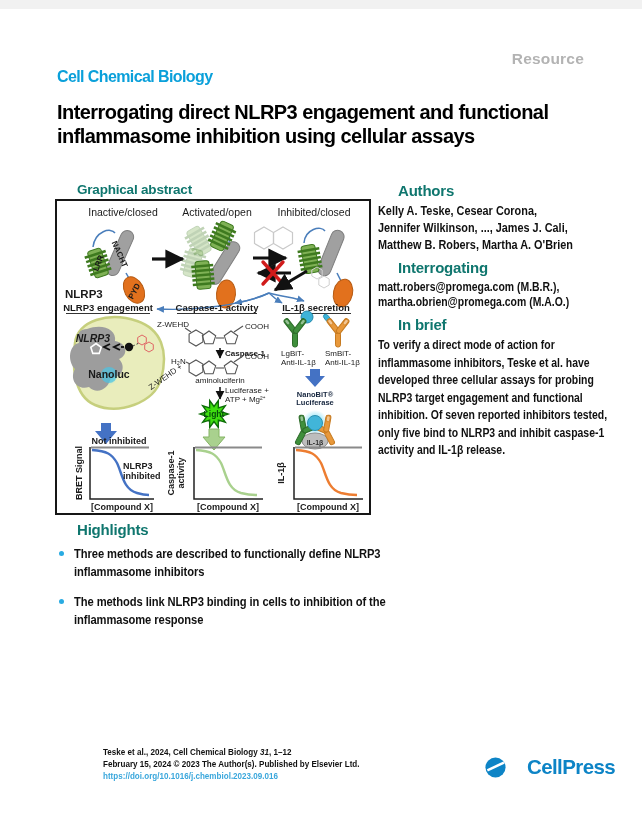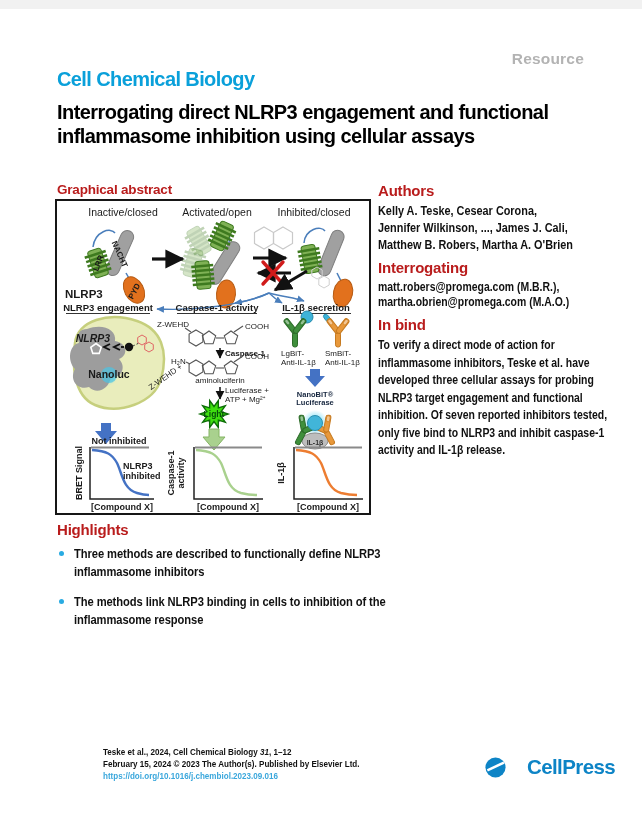--- a/index.html
+++ b/index.html
@@ -1,21 +1,21 @@
 <!DOCTYPE html>
 <html><head>
 <meta charset="utf-8">
 <style>
   html,body{margin:0;padding:0;background:#fff;}
   .page{position:relative;width:642px;height:829px;background:#ffffff;font-family:"Liberation Sans",sans-serif;color:#111;overflow:hidden;}
   .topband{position:absolute;top:0;left:0;width:642px;height:9px;background:#f1f1f1;}
   .resource{position:absolute;top:50px;right:58px;font-size:15.5px;font-weight:bold;color:#b3b3b3;letter-spacing:.2px;}
-  .journal{position:absolute;top:68px;left:57px;font-size:20px;font-weight:bold;color:#0aa0da;letter-spacing:-0.6px;}
+  .journal{position:absolute;top:68px;left:57px;font-size:16px;font-weight:bold;color:#0aa0da;letter-spacing:-0.6px;}
   .title{position:absolute;top:101px;left:57px;width:505px;font-size:20px;line-height:23.5px;font-weight:bold;color:#000;letter-spacing:-0.55px;}
-  .sec-h{position:absolute;font-size:13.5px;font-weight:bold;color:#b91c1c;letter-spacing:-0.2px;}
+  .sec-h{position:absolute;font-size:13.5px;font-weight:bold;color:#0f766e;letter-spacing:-0.2px;margin-left:20px;}
   .sec-h.lg{font-size:15px;}
   .figure-box{position:absolute;top:199px;left:55px;width:316px;height:316px;border:2px solid #161616;box-sizing:border-box;background:#fff;}
   .cond{transform:scaleX(0.87);transform-origin:0 0;}
   .authors-txt{position:absolute;top:203px;left:378px;width:260px;font-size:12.5px;line-height:17px;font-weight:bold;color:#111;}
   .corr-txt{position:absolute;top:280px;left:378px;width:260px;font-size:12px;line-height:14.5px;font-weight:bold;color:#111;}
   .brief-txt{position:absolute;top:337px;left:378px;width:268px;font-size:12px;line-height:17.5px;font-weight:bold;color:#111;}
   .hl-list{position:absolute;top:545px;left:57px;width:460px;}
   .hl-item{display:flex;margin-bottom:13px;}
   .hl-dot{flex:0 0 auto;width:5px;height:5px;border-radius:50%;background:#29abe2;margin:6px 10px 0 2px;}
   .hl-text{width:385px;font-size:13px;font-weight:bold;line-height:17.5px;color:#111;transform:scaleX(0.86);transform-origin:0 0;letter-spacing:-0.1px;}
@@ -273,21 +273,21 @@
     <div>Jennifer Wilkinson, ..., James J. Cali,</div>
     <div>Matthew B. Robers, Martha A. O'Brien</div>
   </div>
 
   <div class="sec-h lg" style="top:259px;left:378px;">Interrogating</div>
   <div class="corr-txt cond">
     <div>matt.robers@promega.com (M.B.R.),</div>
     <div>martha.obrien@promega.com (M.A.O.)</div>
   </div>
 
-  <div class="sec-h lg" style="top:316px;left:378px;">In bind</div>
+  <div class="sec-h lg" style="top:316px;left:378px;">In brief</div>
   <div class="brief-txt cond">To verify a direct mode of action for inflammasome inhibitors, Teske et al. have developed three cellular assays for probing NLRP3 target engagement and functional inhibition. Of seven reported inhibitors tested, only five bind to NLRP3 and inhibit caspase-1 activity and IL-1β release.</div>
 
   <div class="sec-h lg" style="top:521px;left:57px;">Highlights</div>
   <div class="hl-list">
     <div class="hl-item">
       <span class="hl-dot"></span>
       <span class="hl-text">Three methods are described to functionally define NLRP3 inflammasome inhibitors</span>
     </div>
     <div class="hl-item">
       <span class="hl-dot"></span>

